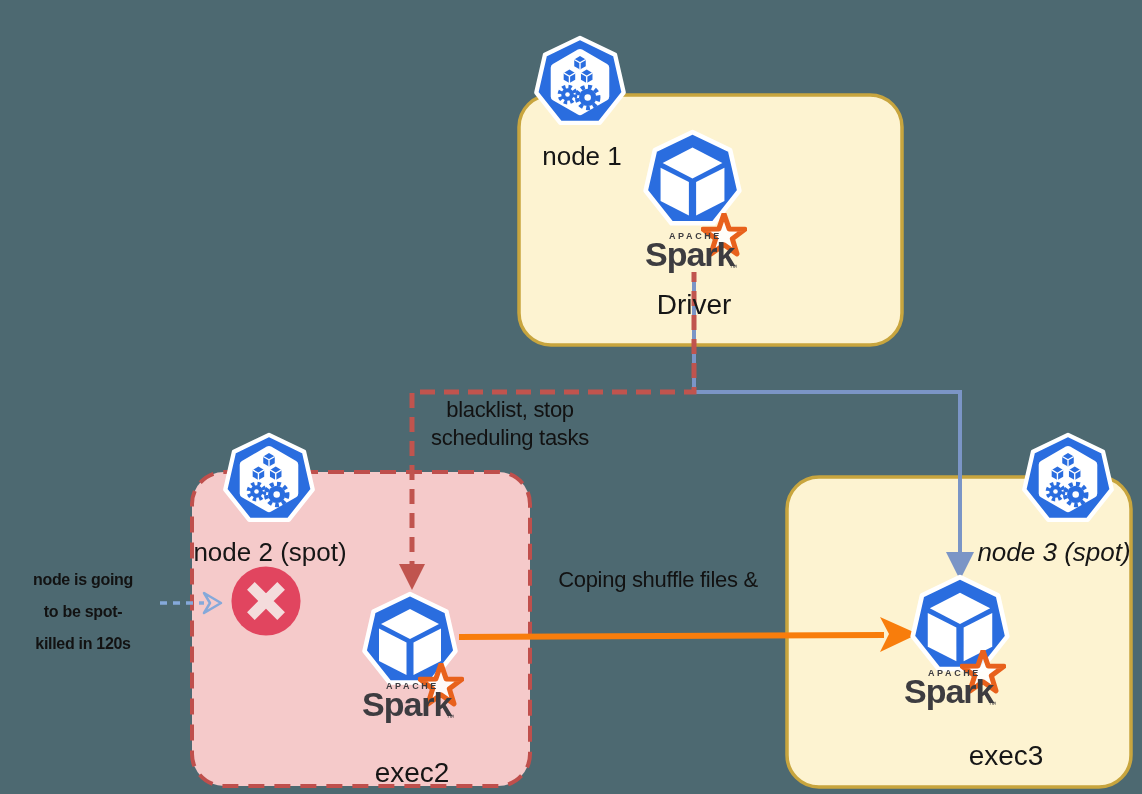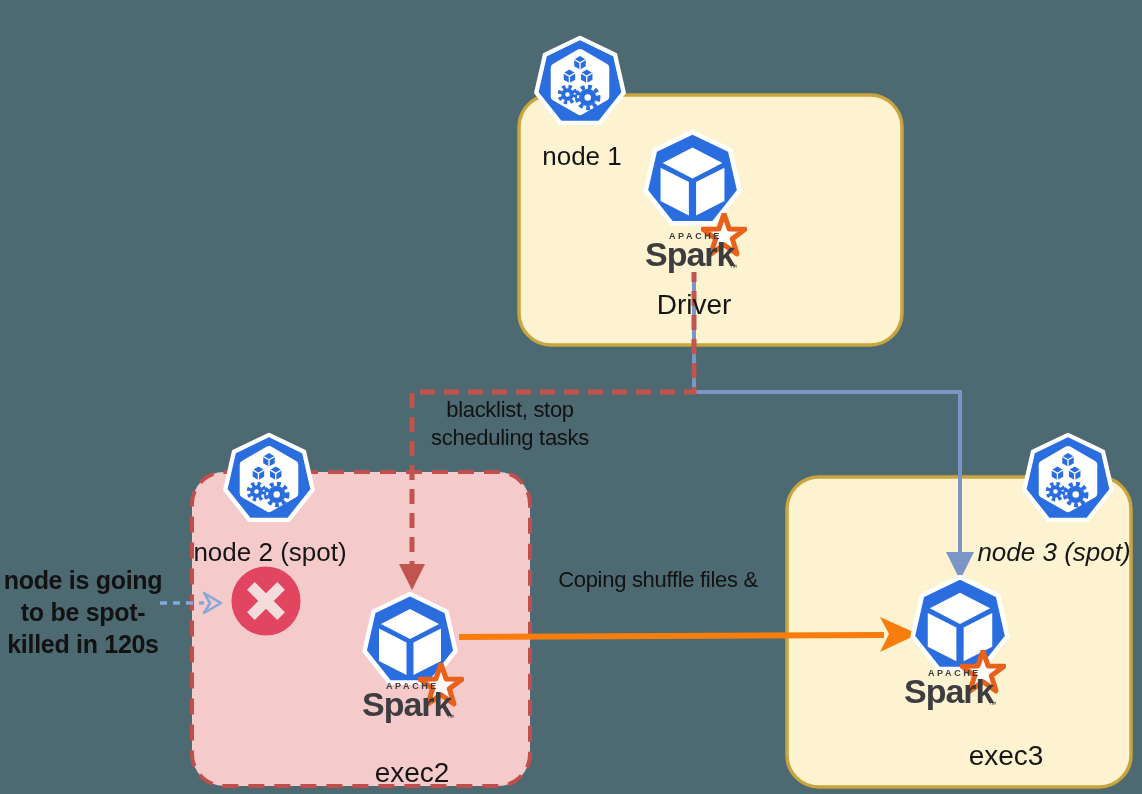--- a/index.html
+++ b/index.html
@@ -15,21 +15,21 @@
   .icon, .label, .anno, .spark-logo { position:absolute; z-index:3;text-align:center; }
 
   .label {
     color:#161616; white-space:nowrap;
     transform:translate(-50%,-50%);
   }
   .lbl-26 { font-size:26px; }
   .lbl-28 { font-size:28px; }
 
   .anno { color:#121212; text-align:center; transform:translateX(-50%); }
-  .anno-spotkill { font-size:25px; line-height:32px; font-weight:bold; letter-spacing:-0.3px; }
+  .anno-spotkill { font-size:16px; line-height:32px; font-weight:bold; letter-spacing:-0.3px; }
   .anno-edge { font-size:22px; line-height:28px; font-weight:normal; letter-spacing:-0.3px; }
 
   .icon svg { width:100%; height:100%; display:block; }
 
   .k8s { width:96px; height:96px; }
   .hept { fill:#2a6ddf; stroke:#ffffff; stroke-width:4.5; stroke-linejoin:round; }
   .k8s-inner { fill:#ffffff; stroke:#ffffff; stroke-width:9; stroke-linejoin:round; }
   .mini { fill:#2a6ddf; }
   .mini-line { stroke:#ffffff; stroke-width:1.4; fill:none; }
   .gear-teeth { fill:none; stroke:#2a6ddf; stroke-width:4.6; }

